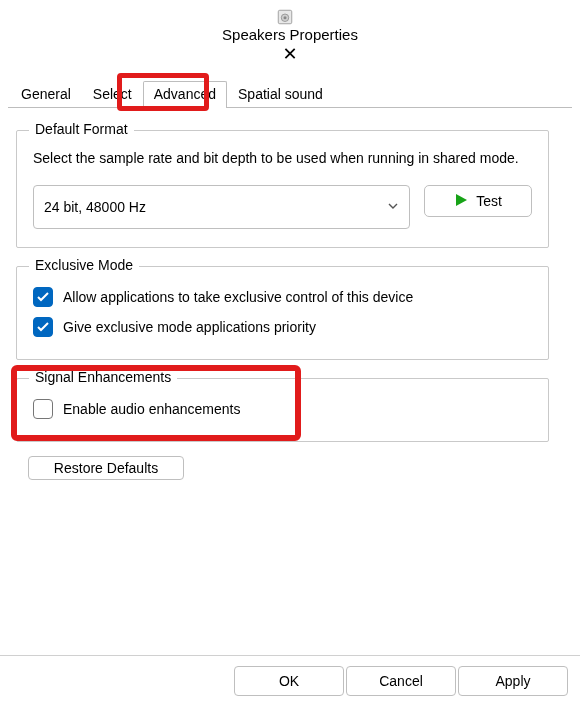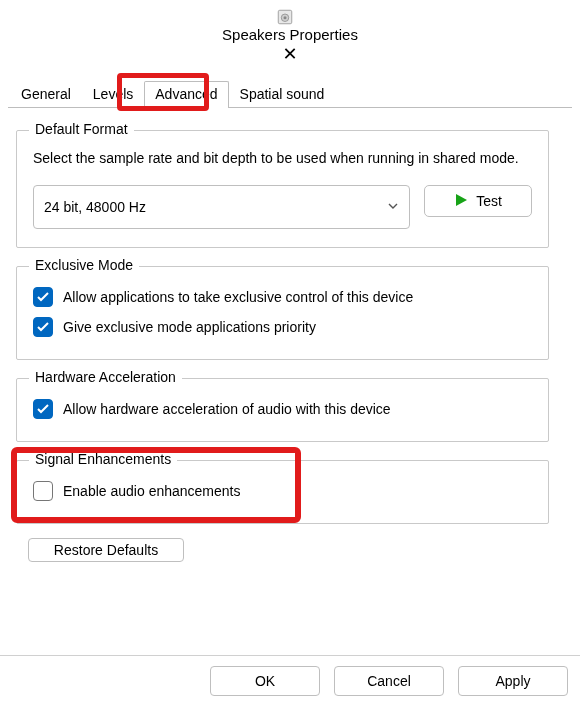--- a/index.html
+++ b/index.html
@@ -71,21 +71,21 @@
   .enh-highlight{
     position:absolute;border:6px solid #e11b1b;border-radius:6px;
     pointer-events:none;
   }
   .restore-btn{
     margin:14px 6px 0 18px;height:24px;width:156px;
     border:1px solid #bfbfbf;border-radius:4px;background:#fff;
     display:flex;align-items:center;justify-content:center;
   }
   .button-bar{
-    position:absolute;right:12px;bottom:10px;display:flex;gap:14px;
+    position:absolute;right:12px;bottom:10px;display:flex;gap:2px;
   }
   .dlg-btn{
     width:110px;height:30px;border:1px solid #bfbfbf;border-radius:4px;
     background:#fff;display:flex;align-items:center;justify-content:center;
   }
   .sep-line{
     position:absolute;left:0;right:0;bottom:50px;
     border-top:1px solid #d0d0d0;
   }
 </style>
@@ -99,21 +99,21 @@
       <circle cx="12" cy="13" r="5" fill="#cfcfcf" stroke="#888"></circle>
       <circle cx="12" cy="13" r="2" fill="#888"></circle>
     </svg>
   </span>
   <span class="title-text">Speakers Properties</span>
   <span class="close-x">✕</span>
 </div>
 
 <div class="tabs">
   <div class="tab">General</div>
-  <div class="tab">Levels</div>
+  <div class="tab">Select</div>
   <div class="tab active">Advanced</div>
   <div class="tab">Spatial sound</div>
   <div class="tab-divider"></div>
   <div class="tab-highlight" style="left:117px;top:-8px;width:92px;height:38px;"></div>
 </div>
 
 <div class="page">
 
   <div class="group">
     <span class="legend">Default Format</span>
@@ -151,31 +151,20 @@
     <div class="cb-row" style="margin-top:10px;">
       <span class="cb checked">
         <svg width="14" height="14" viewBox="0 0 14 14">
             <path d="M2 7l3 3 7-7" fill="none" stroke="#fff" stroke-width="2"></path>
           </svg>
       </span>
       <span>Give exclusive mode applications priority</span>
     </div>
   </div>
 
-  <div class="group group-small">
-    <span class="legend">Hardware Acceleration</span>
-    <div class="cb-row">
-      <span class="cb checked">
-        <svg width="14" height="14" viewBox="0 0 14 14">
-            <path d="M2 7l3 3 7-7" fill="none" stroke="#fff" stroke-width="2"></path>
-          </svg>
-      </span>
-      <span>Allow hardware acceleration of audio with this device</span>
-    </div>
-  </div>
 
   <div class="group group-small" id="sig">
     <span class="legend">Signal Enhancements</span>
     <div class="cb-row">
       <span class="cb">
         
       </span>
       <span>Enable audio enhancements</span>
     </div>
     <div class="enh-highlight" style="left:-6px;top:-14px;width:290px;height:76px;"></div>

